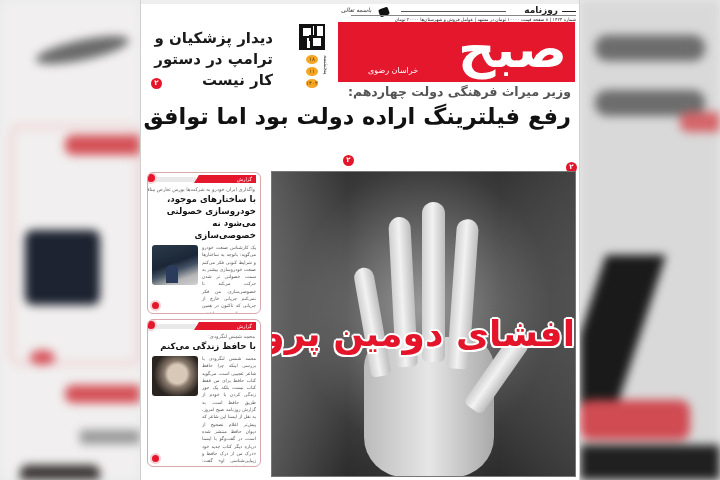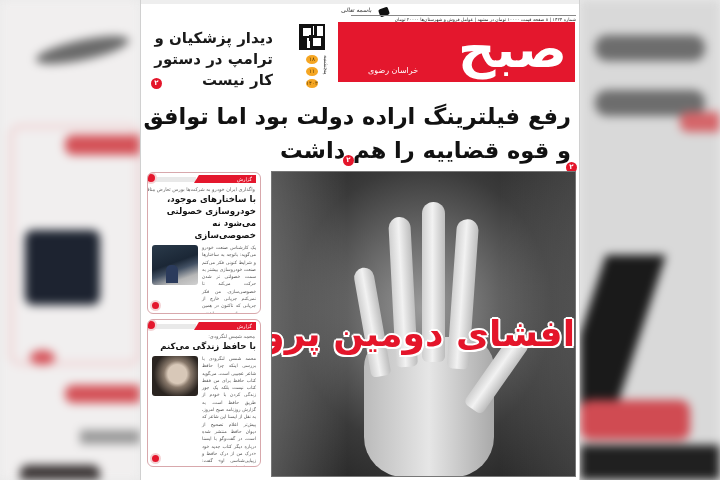--- a/index.html
+++ b/index.html
@@ -128,41 +128,46 @@
 </div>
 
 <div class="paper">
   <div class="top-strip"></div>
 
   <div class="teaser">
     <div class="teaser-title">دیدار پزشکیان و ترامپ در دستور کار نیست</div>
     <span class="page-dot">۲</span>
   </div>
 
+  <div class="mast-kicker">
+    <span class="rule"></span>
+    <span class="label">روزنامه</span>
+    <span class="rule2"></span>
+  </div>
   <div class="logo-mark"></div>
   <div class="motto">باسمه تعالی</div>
   <div class="issue-line">شماره ۱۴۲۴ | ۸ صفحه قیمت ۱۰۰۰۰ تومان در مشهد | عوامل فروش و شهرستان‌ها ۲۰۰۰۰ تومان</div>
   <div class="logo-box">
     <span class="logo-text">صبح امروز</span>
     <span class="logo-sub">خراسان رضوی</span>
   </div>
 
   <div class="qr">
       <i></i>
     </div>
   <div class="date-col">
     <span class="date-chip">۱۸</span>
     <span class="date-chip">۱۱</span>
     <span class="date-chip">۱۴۰۳</span>
     <span class="weekday">پنجشنبه</span>
   </div>
 
+  <div class="kicker">وزیر میراث فرهنگی دولت چهاردهم:</div>
   <div class="headline">
     <span class="l1">رفع فیلترینگ اراده دولت بود اما توافق مجلس</span>
-    <span class="l2">و قوه قضاییه را هم داشت</span>
   </div>
   <span class="page-dot hl-dot">۲</span>
   <span class="page-dot photo-dot">۲</span>
 
   <div class="side-box box1">
     <div class="box-head">
       <span class="grey"></span>
       <span class="tab">
           <span>گزارش</span>
         </span>

